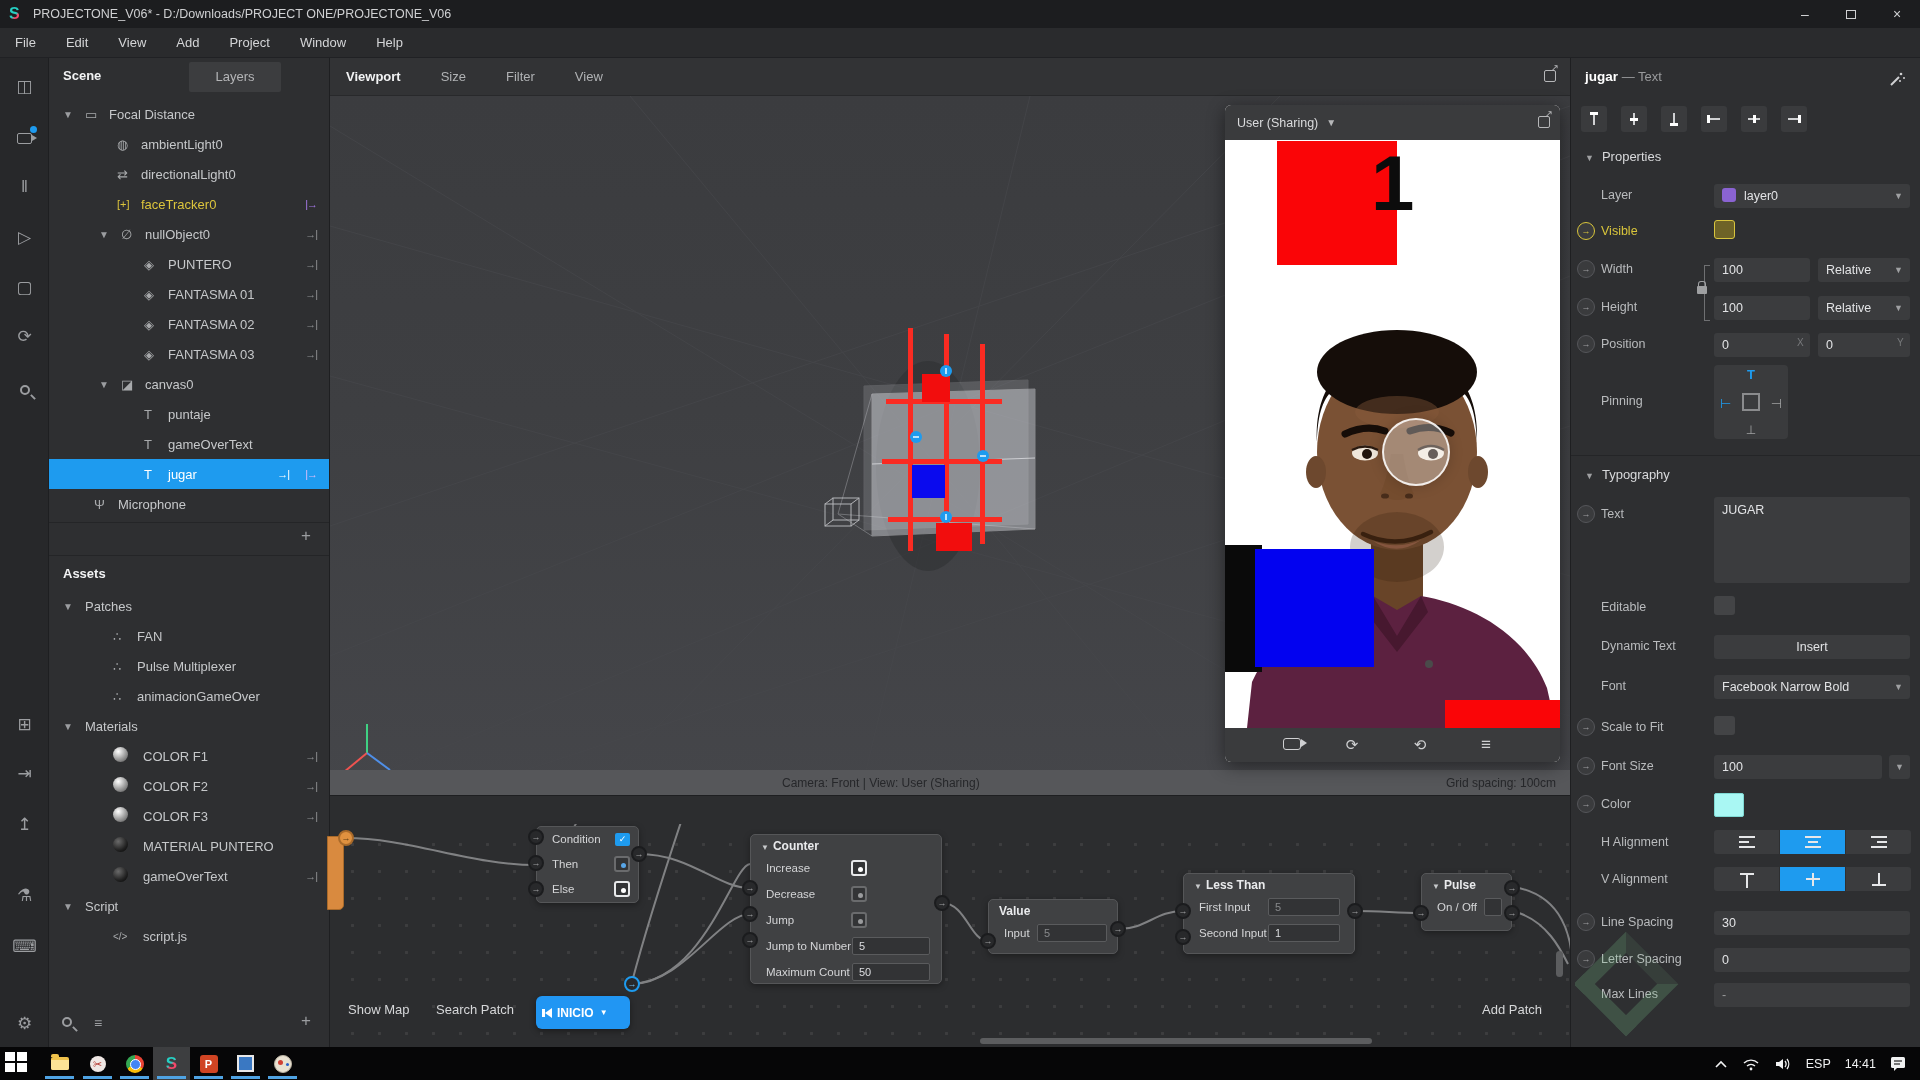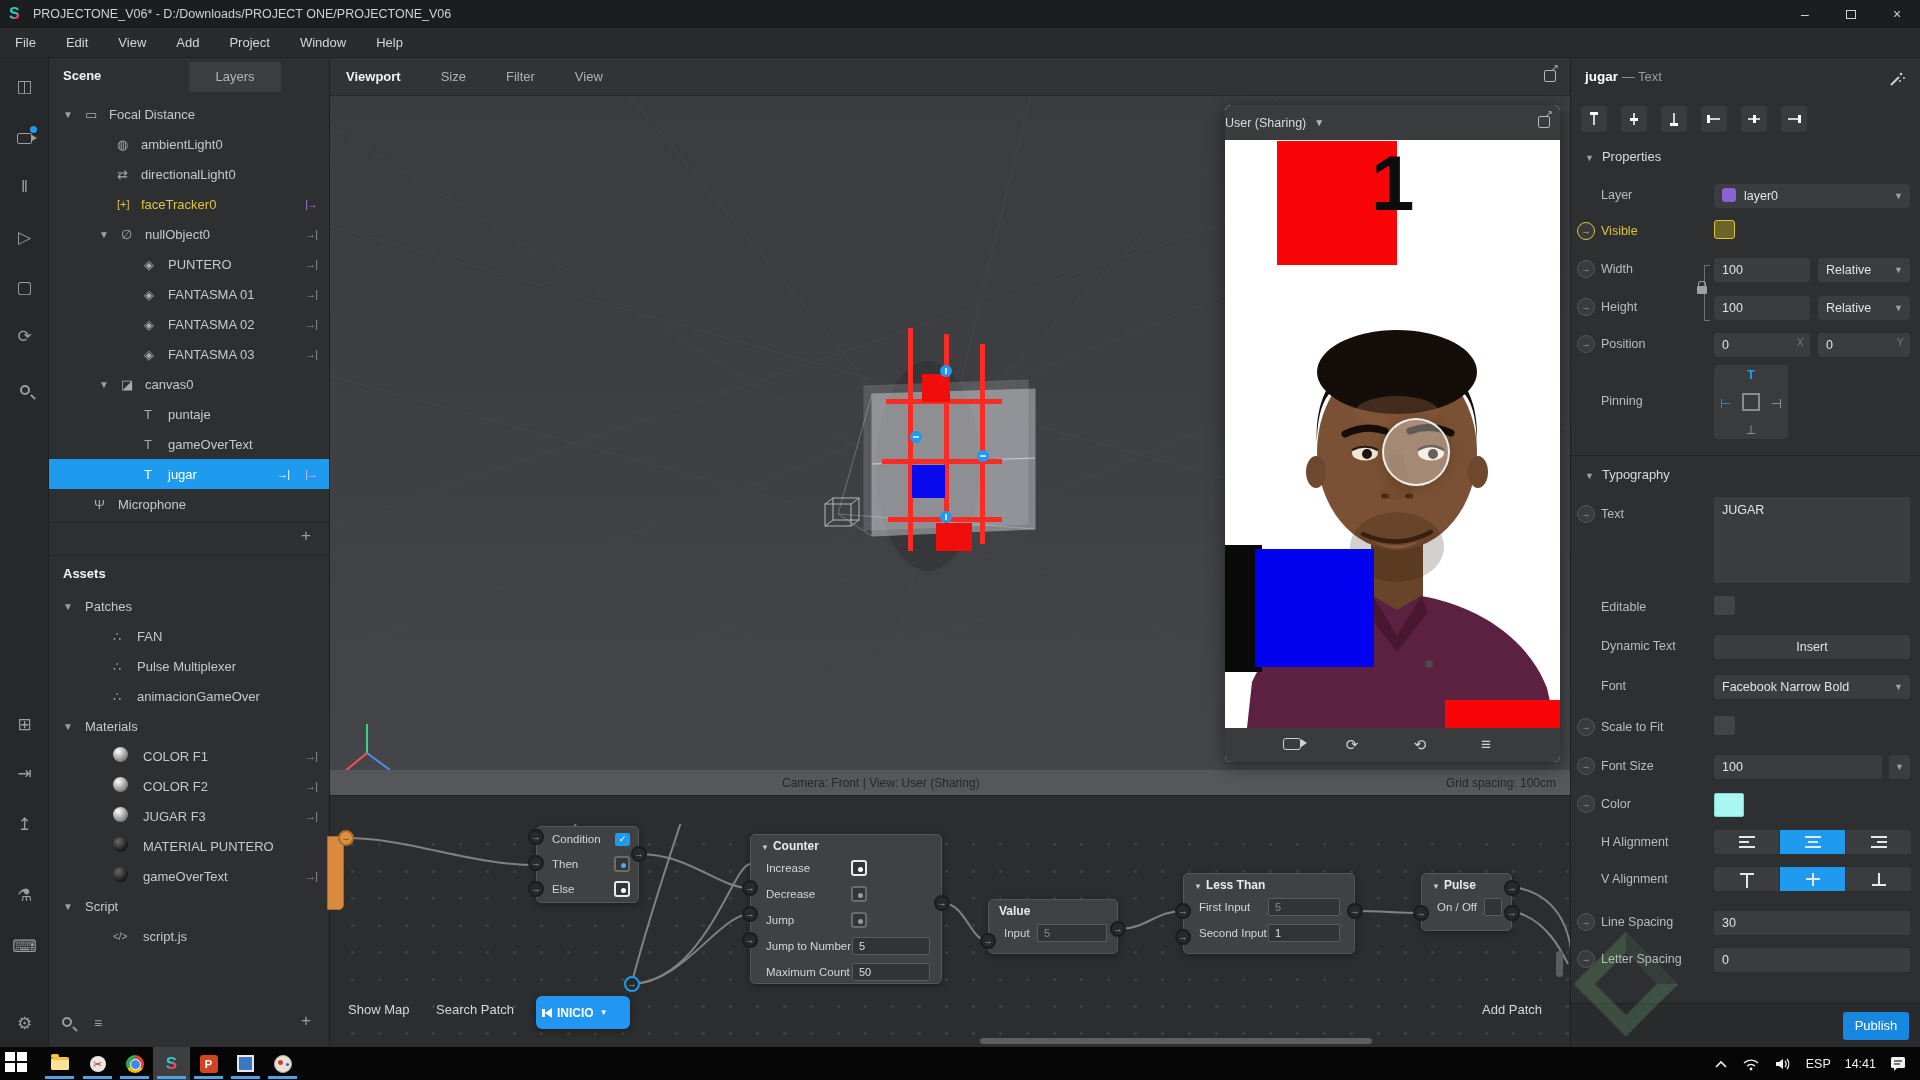--- a/index.html
+++ b/index.html
@@ -55,21 +55,21 @@
   .extlink{display:inline-block;width:12px;height:12px;border:1.6px solid #b6b7b9;border-radius:2px;position:relative}
   .extlink::after{content:"↗";position:absolute;right:-4px;top:-9px;font-size:10px;color:#b6b7b9;background:transparent}
   #vpcanvas{position:absolute;left:0;top:38px;width:1240px;height:699px}
   #vpstatus{position:absolute;left:0;bottom:0;width:1240px;height:25px;background:#56575a;color:#26272a;font-size:12px;display:flex;align-items:center}
   #vpstatus .sl{position:absolute;left:452px}
   #vpstatus .sr{position:absolute;right:14px}
 
   
   #simulator{position:absolute;left:1225px;top:105px;width:335px;height:657px;border-radius:6px;overflow:hidden;box-shadow:0 4px 18px rgba(0,0,0,.45);background:#fff}
   #simheader{position:absolute;left:0;top:0;width:335px;height:35px;background:#3a3b3d;color:#dadbdd;display:flex;align-items:center}
-  #simheader .modelbl{font-size:12.5px}
+  #simheader .modelbl{margin-left:12px;font-size:12.5px}
   #simheader .chev{margin-left:8px;font-size:10px;color:#b6b7b9}
   #simcontent{position:absolute;left:0;top:35px;width:335px;height:588px;background:#fff;overflow:hidden}
   #simfooter{position:absolute;left:0;bottom:0;width:335px;height:34px;background:#3a3b3d;color:#cfd0d2;display:flex;align-items:center}
   .simic{position:absolute;top:0;height:34px;line-height:34px;text-align:center;color:#cfd0d2}
   .vcam{display:inline-block;width:18px;height:12px;border:1.8px solid #cfd0d2;border-radius:3px;position:relative;top:1px}
   .vcam::after{content:"";position:absolute;right:-7px;top:0;border-left:6px solid #cfd0d2;border-top:4px solid transparent;border-bottom:4px solid transparent}
   #score1{position:absolute;left:146px;top:0px;font-size:78px;font-weight:bold;color:#0c0c0c;line-height:86px}
   #pointer-circle{position:absolute;left:157px;top:278px;width:68px;height:68px;border-radius:50%;background:rgba(255,255,255,.32);border:2px solid rgba(255,255,255,.85);box-shadow:0 0 14px rgba(0,0,0,.18)}
 
   
@@ -319,21 +319,21 @@
       <span class="lbl" style="margin-left:6px">COLOR F1</span>
     <span class="badge">→|</span>
   </div>
   <div class="trow" style="top:713px;padding-left:64px">
     <span class="ic"><span class="sphere"></span></span>
       <span class="lbl" style="margin-left:6px">COLOR F2</span>
     <span class="badge">→|</span>
   </div>
   <div class="trow" style="top:743px;padding-left:64px">
     <span class="ic"><span class="sphere"></span></span>
-      <span class="lbl" style="margin-left:6px">JUGAR F3</span>
+      <span class="lbl" style="margin-left:6px">COLOR F3</span>
     <span class="badge">→|</span>
   </div>
   <div class="trow" style="top:773px;padding-left:64px">
     <span class="ic"><span class="sphere dark"></span></span>
       <span class="lbl" style="margin-left:6px">MATERIAL PUNTERO</span>
   </div>
   <div class="trow" style="top:803px;padding-left:64px">
     <span class="ic"><span class="sphere dark"></span></span>
       <span class="lbl" style="margin-left:6px">gameOverText</span>
     <span class="badge">→|</span>
@@ -746,24 +746,25 @@
     <span class="ilabel">Line Spacing</span>
     <div class="ictl iinput" style="width:196px;line-height:24px">30</div>
   </div>
 
   <div class="irow" style="top:889px">
     <span class="iarrow">→</span>
     <span class="ilabel">Letter Spacing</span>
     <div class="ictl iinput" style="width:196px;line-height:24px">0</div>
   </div>
 
-
-  <div id="insp-bottom">
-    <div id="publishbtn">Publish</div>
-  </div>
+  <div class="irow" style="top:924px">
+    <span class="ilabel">Max Lines</span>
+    <div class="ictl iinput" style="width:196px;line-height:24px;color:#9a9b9d">-</div>
+  </div>
+
 </div>
 
 <div id="taskbar">
   <div class="tbtile" style="left:0">
       <span id="startbtn">
         <span></span>
         <span></span>
         <span></span>
         <span></span>
       </span>

